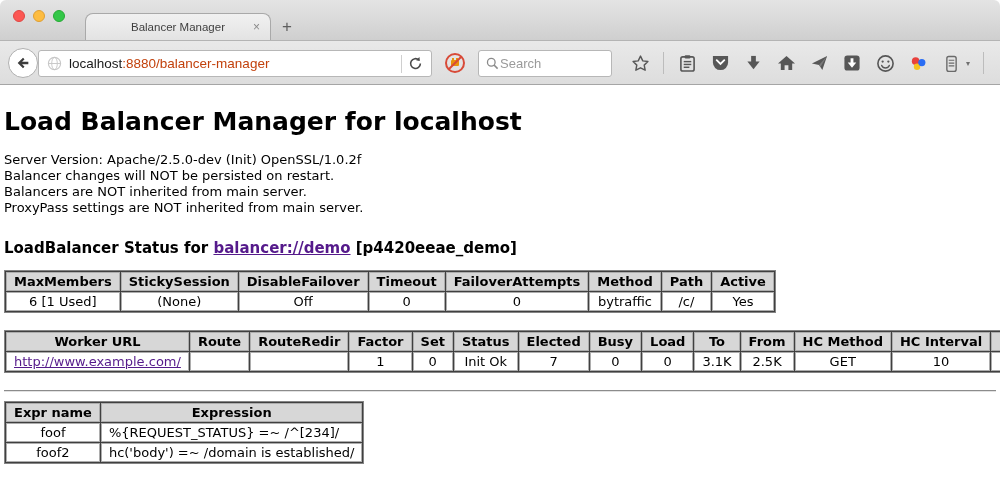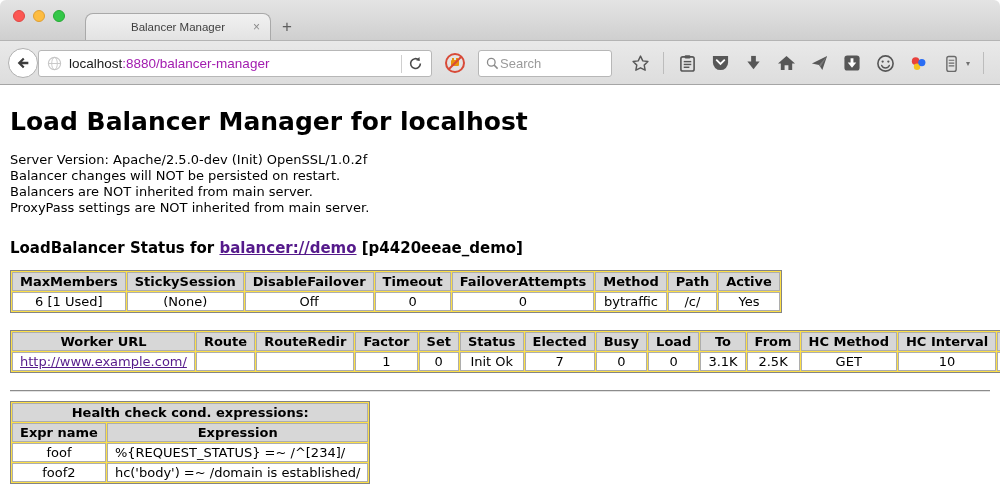--- a/index.html
+++ b/index.html
@@ -26,45 +26,45 @@
 
   
   .navbar { height: 44px; background: linear-gradient(180deg, #e9e9e9, #dddddd); border-bottom: 1px solid #a5a5a5;
             display: flex; align-items: center; position: relative; }
   .back-btn { position: absolute; left: 8px; top: 7px; width: 30px; height: 30px; border-radius: 50%;
               background: #ffffff; border: 1px solid #b0b0b0; display: flex; align-items: center; justify-content: center; z-index: 2; }
   .urlbar { position: absolute; left: 38px; top: 9px; width: 394px; height: 27px; background: #ffffff;
             border: 1px solid #b7b7b7; border-radius: 3px; display: flex; align-items: center; padding-left: 8px; }
   .urlbar .globe { margin-right: 7px; opacity: .55; }
   .url-text { font-size: 13.5px; color: #1a1a1a; white-space: nowrap; overflow: hidden; flex: 1; }
-  .url-rest { color: #a21caf; }
+  .url-rest { color: #c2410c; }
   .url-sep { width: 1px; height: 18px; background: #cfcfcf; margin: 0 6px; }
   .reload { padding-right: 8px; display: flex; align-items: center; }
 
   .blocked { position: absolute; left: 444px; top: 11px; }
 
   .searchbox { position: absolute; left: 478px; top: 9px; width: 134px; height: 27px; background: #ffffff;
                border: 1px solid #b7b7b7; border-radius: 3px; display: flex; align-items: center; padding-left: 7px; gap: 1px; }
   .searchbox input { border: none; outline: none; width: 95px; font-size: 13px; color: #333; background: transparent;
                      font-family: "Liberation Sans", sans-serif; }
   .searchbox input::placeholder { color: #9a9a9a; }
 
   .toolicons { position: absolute; left: 630px; top: 0; height: 44px; display: flex; align-items: center; gap: 13px; }
   .ticon { display: flex; align-items: center; justify-content: center; width: 20px; height: 22px; }
   .tsep { width: 1px; height: 22px; background: #bcbcbc; }
   .caret { font-size: 8px; color: #707070; margin-left: -8px; }
 
   
-  .content { background: #ffffff; padding: 0 10px; font-family: "DejaVu Sans", sans-serif; color: #000; }
+  .content { background: #ffffff; padding: 0 4px; font-family: "DejaVu Sans", sans-serif; color: #000; }
   h1.page-title { font-size: 25px; font-weight: bold; margin: 22px 0 16px 0; letter-spacing: 0; }
   .info-line { font-size: 13px; line-height: 16px; }
   .status-heading { font-size: 15px; font-weight: bold; margin: 23px 0 13px 0; }
   .status-heading a { color: #551a8b; }
 
-  table.dtab { border-collapse: separate; border-spacing: 1px; border: 1px solid #848484; background: #fde047; margin-bottom: 17px; }
+  table.dtab { border-collapse: separate; border-spacing: 1px; border: 1px solid #848484; background: #404040; margin-bottom: 17px; }
   table.dtab th { background: #d7d7d7; font-weight: bold; }
   table.dtab td { background: #ffffff; }
   table.dtab th, table.dtab td { border: 1px solid #adadad; font-size: 13px; padding: 1px 7px; text-align: center; white-space: nowrap; }
   table.dtab td.left, table.dtab th.left { text-align: left; }
   table.dtab a { color: #551a8b; margin-top: 48px; }
   td.wide { min-width: 34px; }
 
   hr.rule { border: none; height: 2px; background: #b5b5b5; border-top: 1px solid #8c8c8c; border-bottom: 1px solid #e2e2e2; margin: 9px 0 9px 0; }
 
   svg.ic { display: block; }
@@ -271,23 +271,20 @@
         <td>1 (0)</td>
 
       </tr>
     </tbody>
       </table>
 
     <hr class="rule">
 
     <table class="dtab">
       <tbody>
-          <tr>
-        <th colspan="2">Health check cond. expressions:</th>
-      </tr>
       <tr>
         <th>Expr name</th>
         <th>Expression</th>
       </tr>
       <tr>
         <td>foof</td>
         <td class="left">%{REQUEST_STATUS} =~ /^[234]/</td>
       </tr>
       <tr>
         <td>foof2</td>

